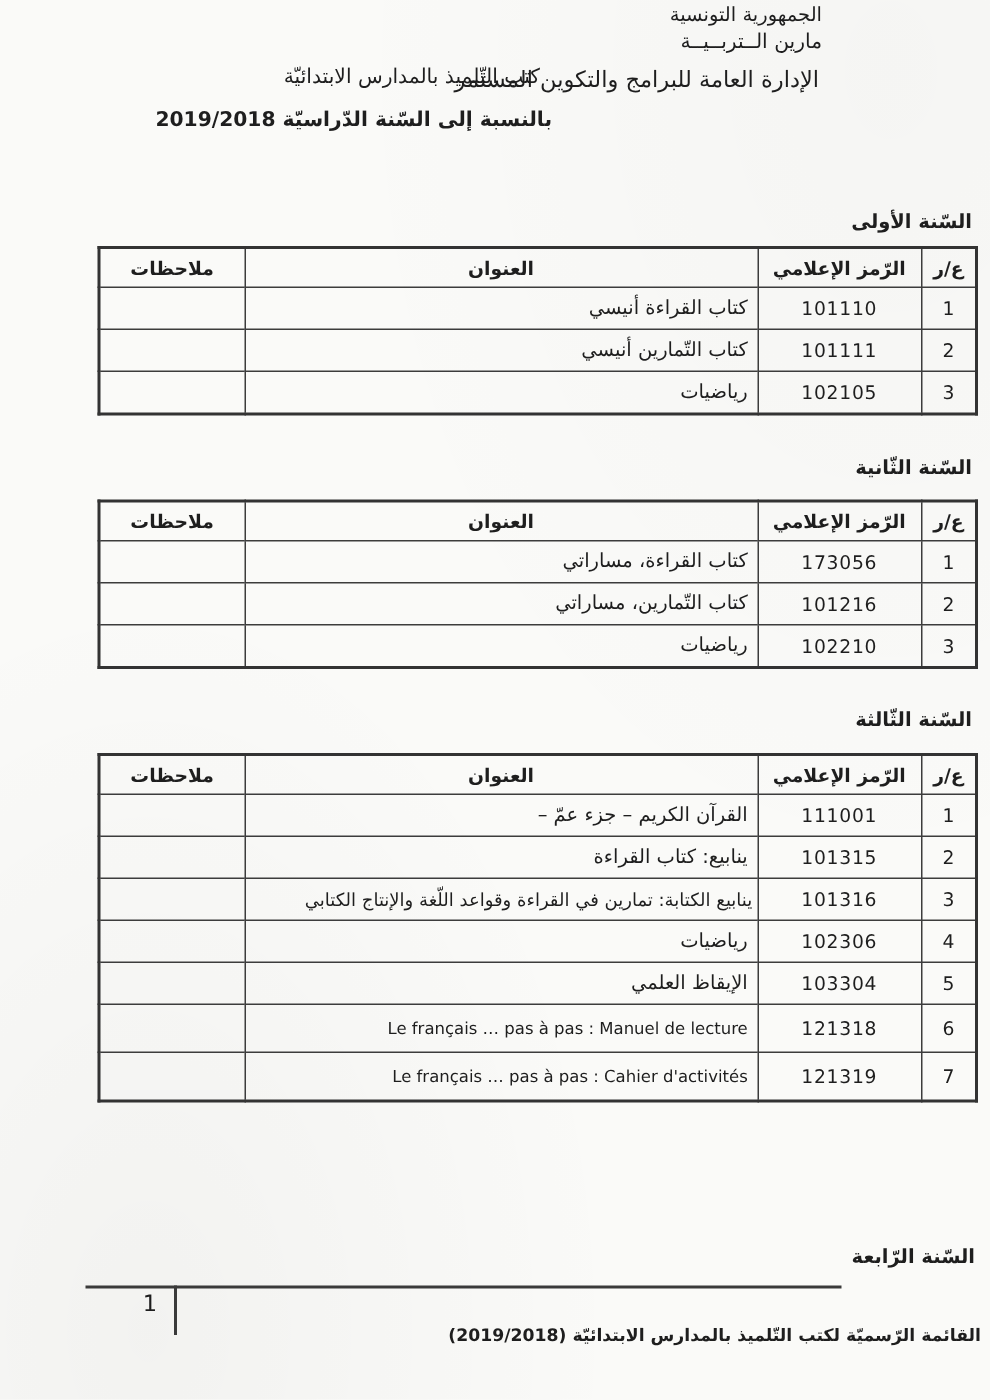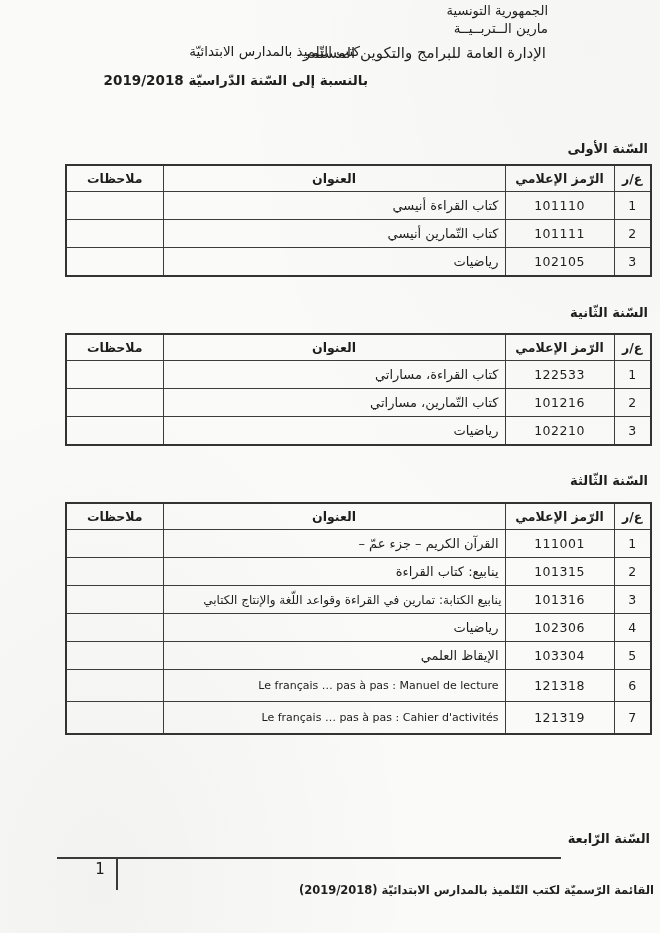--- a/index.html
+++ b/index.html
@@ -123,21 +123,21 @@
     <tr>
       <th>ع/ر</th>
       <th>الرّمز الإعلامي</th>
       <th>العنوان</th>
       <th>ملاحظات</th>
     </tr>
   </thead>
   <tbody>
     <tr>
       <td class="num">1</td>
-      <td class="code">122533</td>
+      <td class="code">173056</td>
       <td class="title">كتاب القراءة، مساراتي</td>
       <td class="notes"></td>
     </tr>
     <tr>
       <td class="num">2</td>
       <td class="code">101216</td>
       <td class="title">كتاب التّمارين، مساراتي</td>
       <td class="notes"></td>
     </tr>
     <tr>

